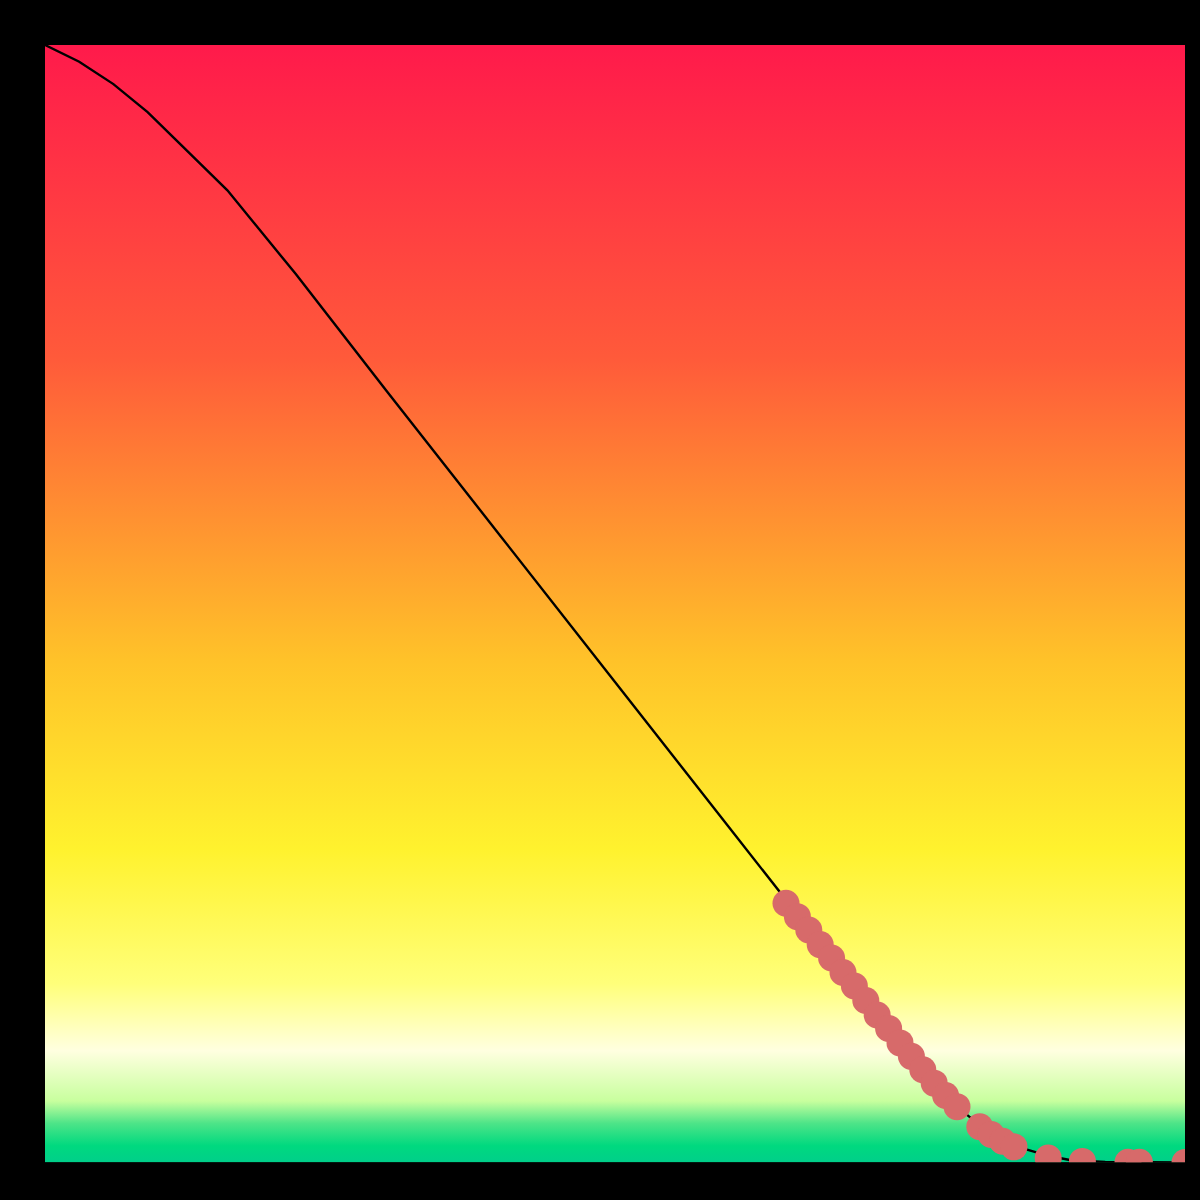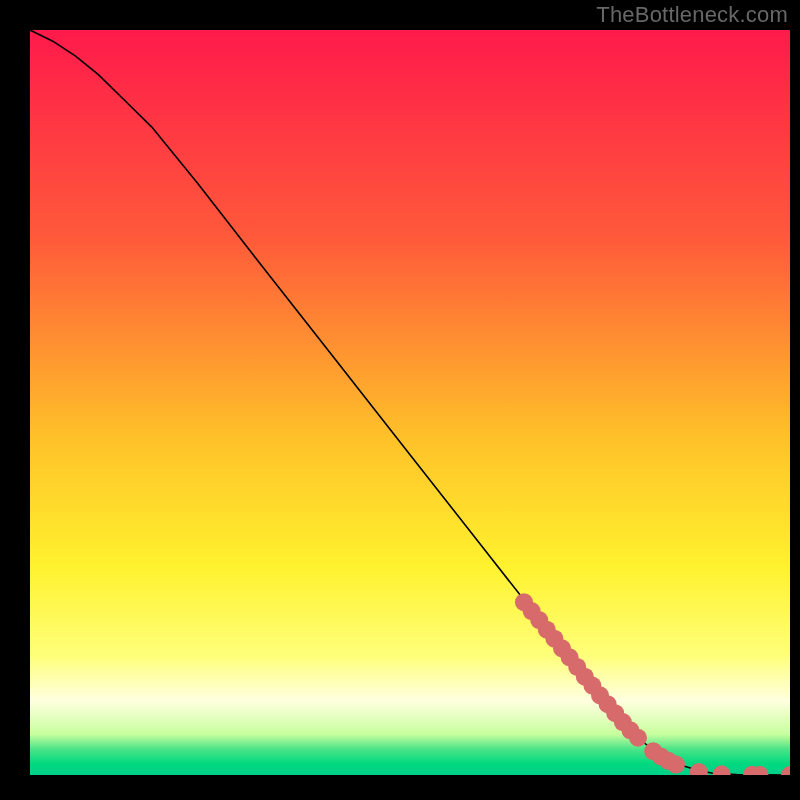--- a/index.html
+++ b/index.html
@@ -33,21 +33,20 @@
     height: 745px;
     overflow: hidden;
   }
   svg { display: block; }
 </style>
 </head>
 <body>
 
 <div class="stage">
 
-  <div class="watermark">TheBottleneck.com</div>
 
   <div class="plot-area">
     <svg id="chart-svg" width="760" height="745" viewBox="0 0 760 745" preserveAspectRatio="none">
       <defs>
         <linearGradient id="bg-grad" x1="0" y1="0" x2="0" y2="1">
             <stop offset="0.00%" stop-color="#ff1a4b"></stop>
             <stop offset="28.00%" stop-color="#ff5a3a"></stop>
             <stop offset="55.00%" stop-color="#ffc229"></stop>
             <stop offset="72.00%" stop-color="#fff22e"></stop>
             <stop offset="84.00%" stop-color="#ffff7a"></stop>

